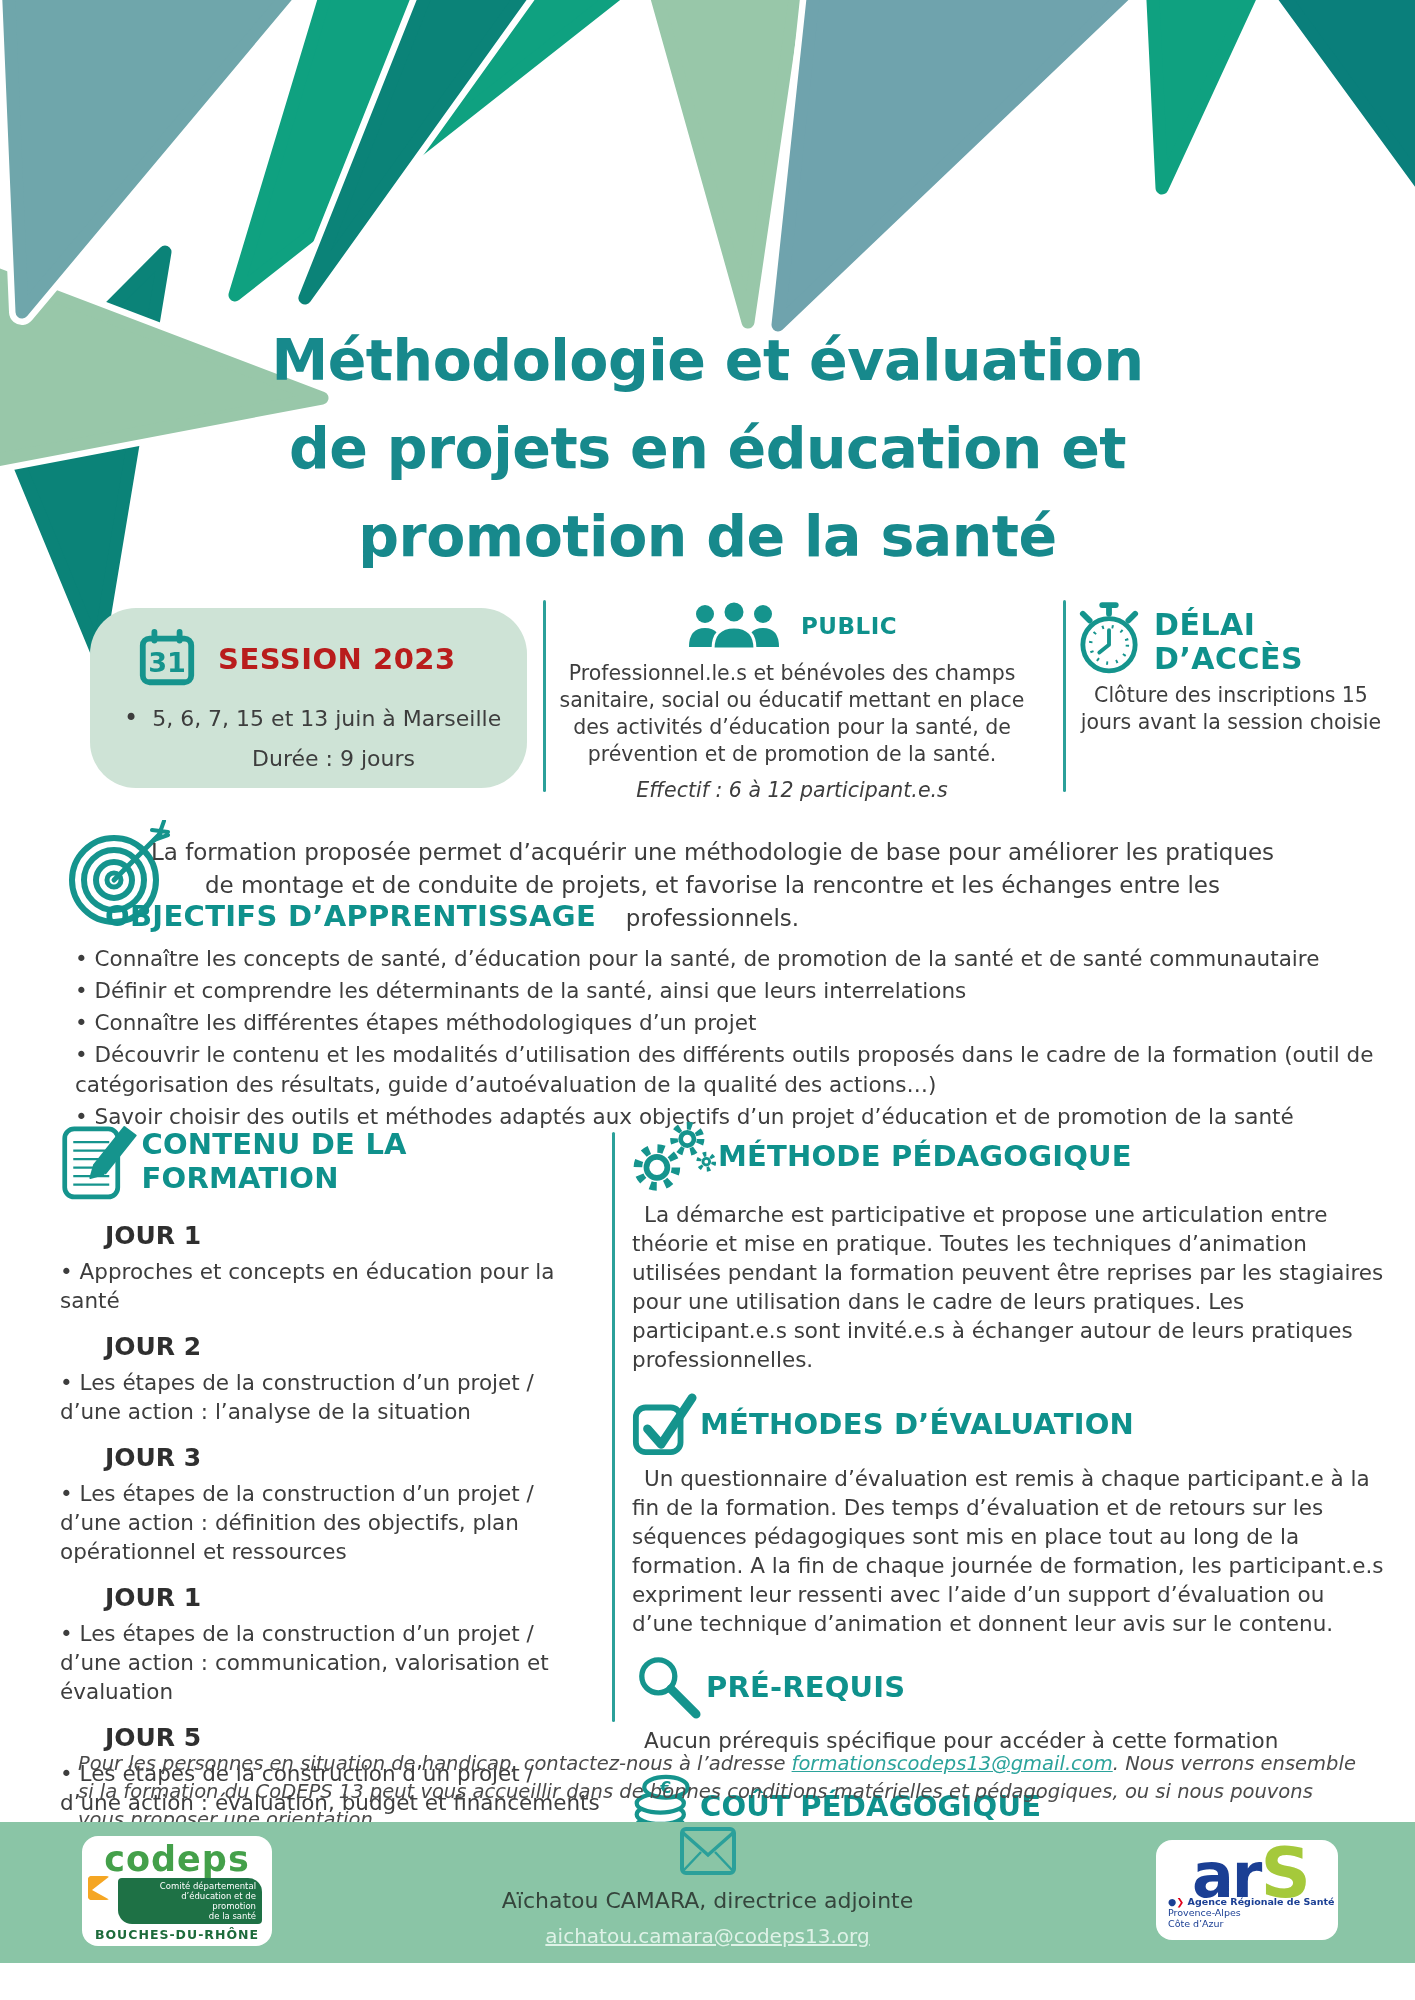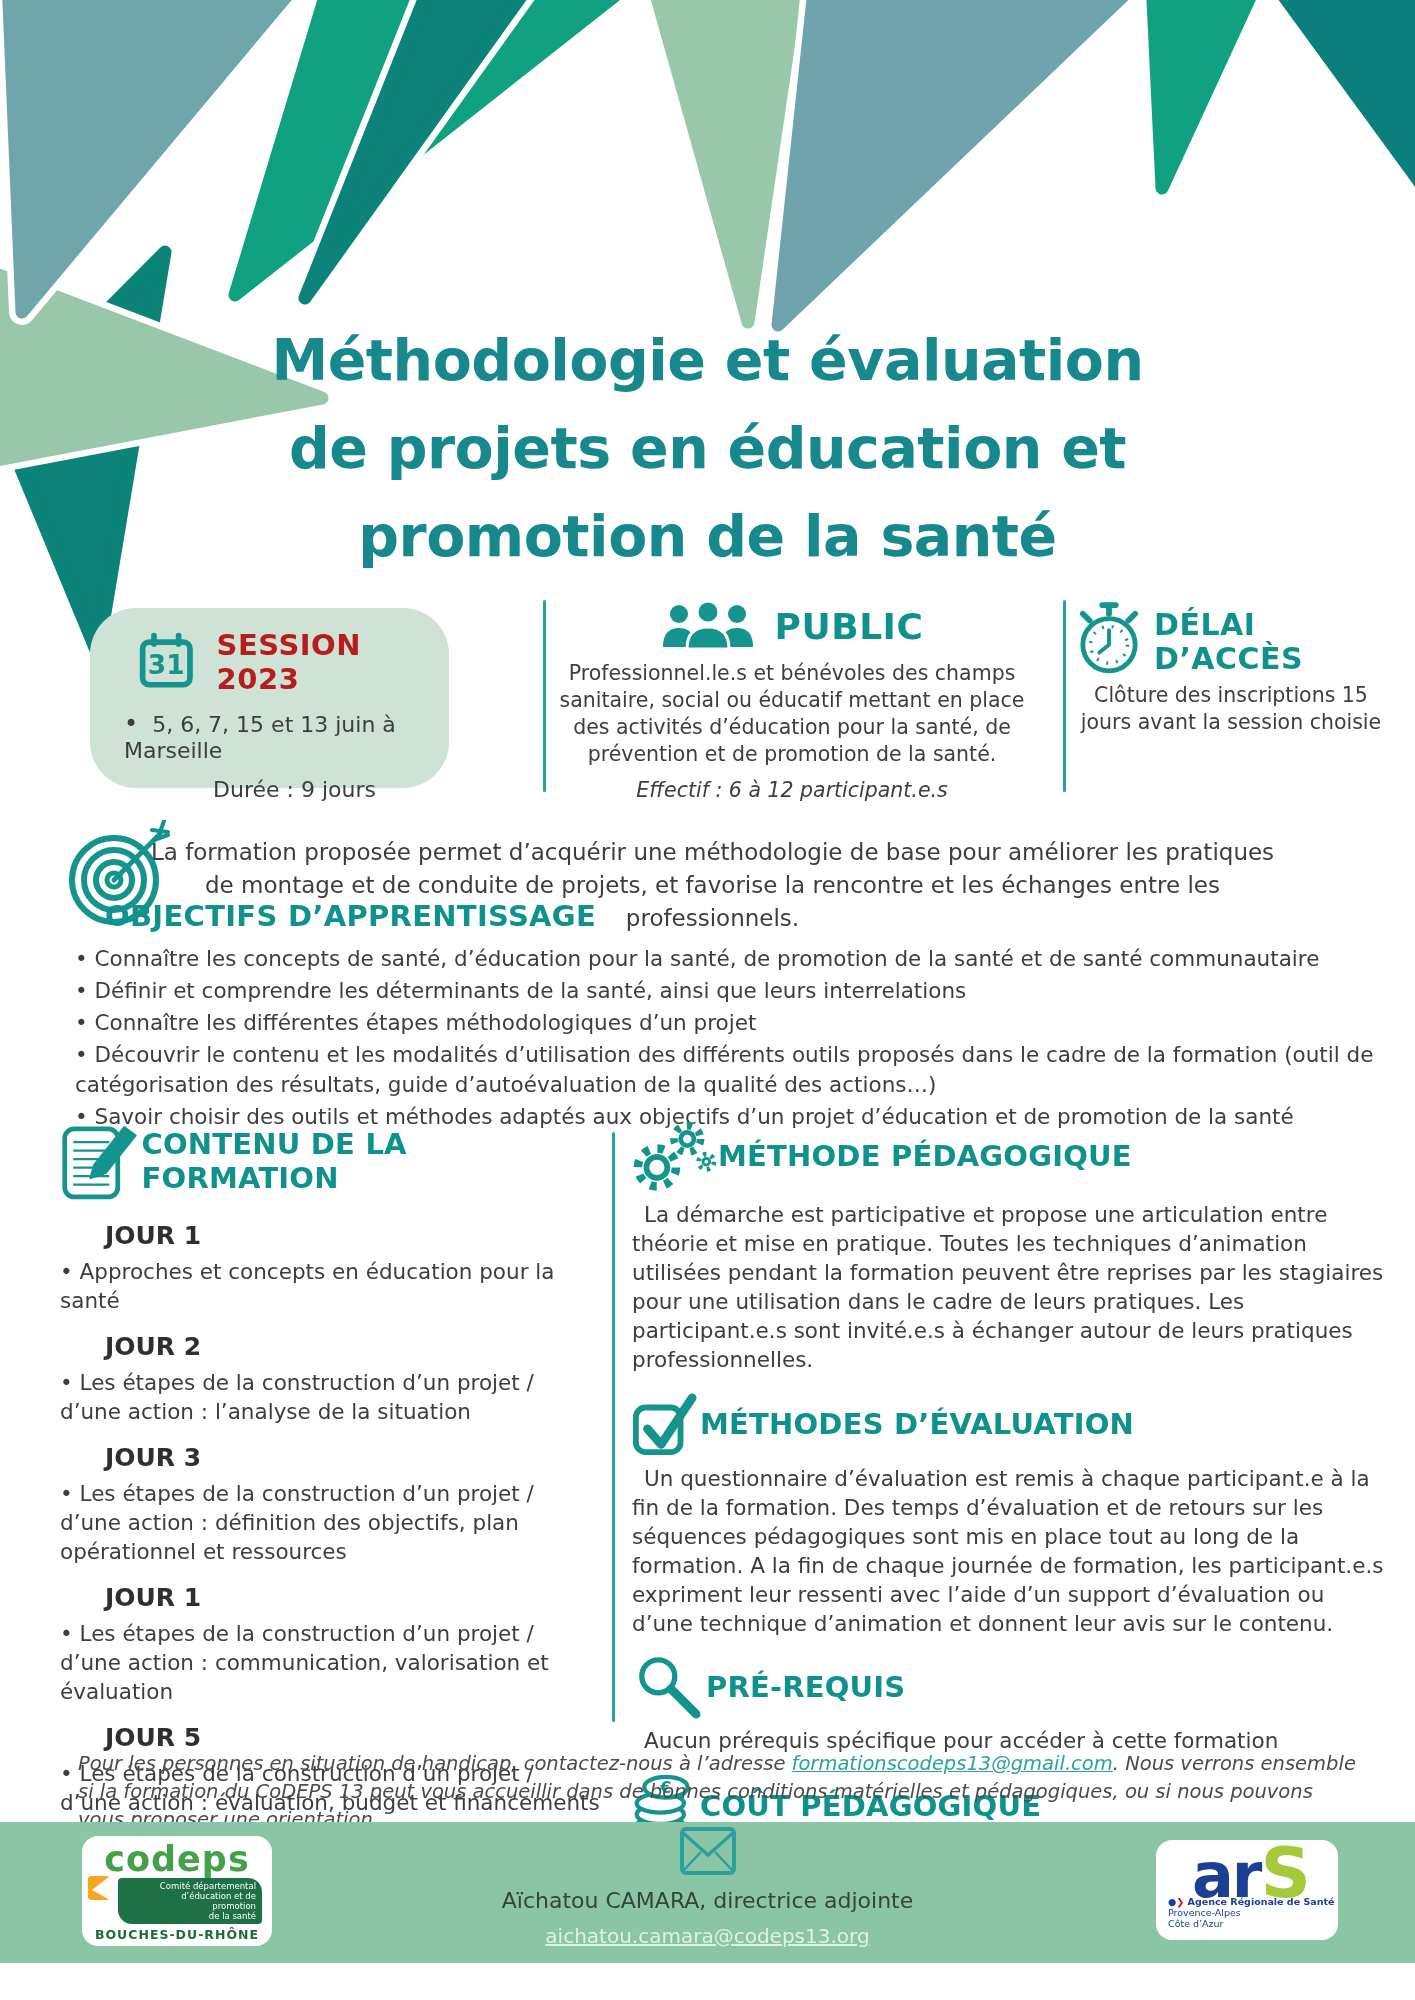--- a/index.html
+++ b/index.html
@@ -7,35 +7,35 @@
   .page { position:relative; width:1415px; height:2000px; background:#fff; margin:0 auto; overflow:hidden; }
 
   .deco { position:absolute; top:0; left:0; }
 
   .title { position:absolute; top:316px; left:0; width:1415px; text-align:center;
            color:#17898C; font-size:57px; font-weight:700; line-height:88px; letter-spacing:-0.5px; }
   .title span { display:block; }
 
   
   .info-row { position:absolute; top:600px; left:0; width:1415px; height:200px; color:#3D3D3D; }
-  .session-box { position:absolute; left:90px; top:8px; width:359px; height:180px;
+  .session-box { position:absolute; left:90px; top:8px; width:437px; height:180px;
                  background:#CEE3D6; border-radius:46px; padding-top:20px; }
   .session-head { display:flex; align-items:center; justify-content:flex-start; padding-left:46px; gap:20px; }
   .session-title { color:#b91c1c; font-size:29px; font-weight:800; letter-spacing:0.5px; }
   .session-bullet { margin:14px 0 0 34px; font-size:22px; }
   .session-bullet .dot::before { content:"•"; margin-right:14px; font-size:24px; }
   .session-duration { margin-top:14px; text-align:center; padding-left:50px; font-size:22px; }
 
   .vline { position:absolute; width:3px; background:#2BA09A; border-radius:2px; top:0; height:192px; }
   .vline.v1 { left:543px; }
   .vline.v2 { left:1063px; }
 
   .public-col { position:absolute; left:556px; top:0; width:472px; text-align:center; }
   .col-head { display:flex; align-items:center; justify-content:center; gap:18px; margin-bottom:8px; }
-  .col-head .h { color:#0F918C; font-size:36px; font-weight:800; letter-spacing:0.5px;text-align:right; }
+  .col-head .h { color:#0F918C; font-size:23px; font-weight:800; letter-spacing:0.5px;text-align:right; }
   .public-col p { font-size:20.5px; line-height:27px; }
   .public-col .effectif { margin-top:9px;font-style:italic; }
 
   .delai-col { position:absolute; left:1078px; top:0; width:306px; text-align:center; }
   .delai-head { display:flex; align-items:flex-start; justify-content:flex-start; gap:14px; margin-bottom:6px; }
   .delai-title { color:#0F918C; font-size:30px; font-weight:800; letter-spacing:0.5px; text-align:left; line-height:34px; padding-top:8px; }
   .delai-title span { display:block; }
   .delai-col p { font-size:20.5px; line-height:27px; }
 
   

